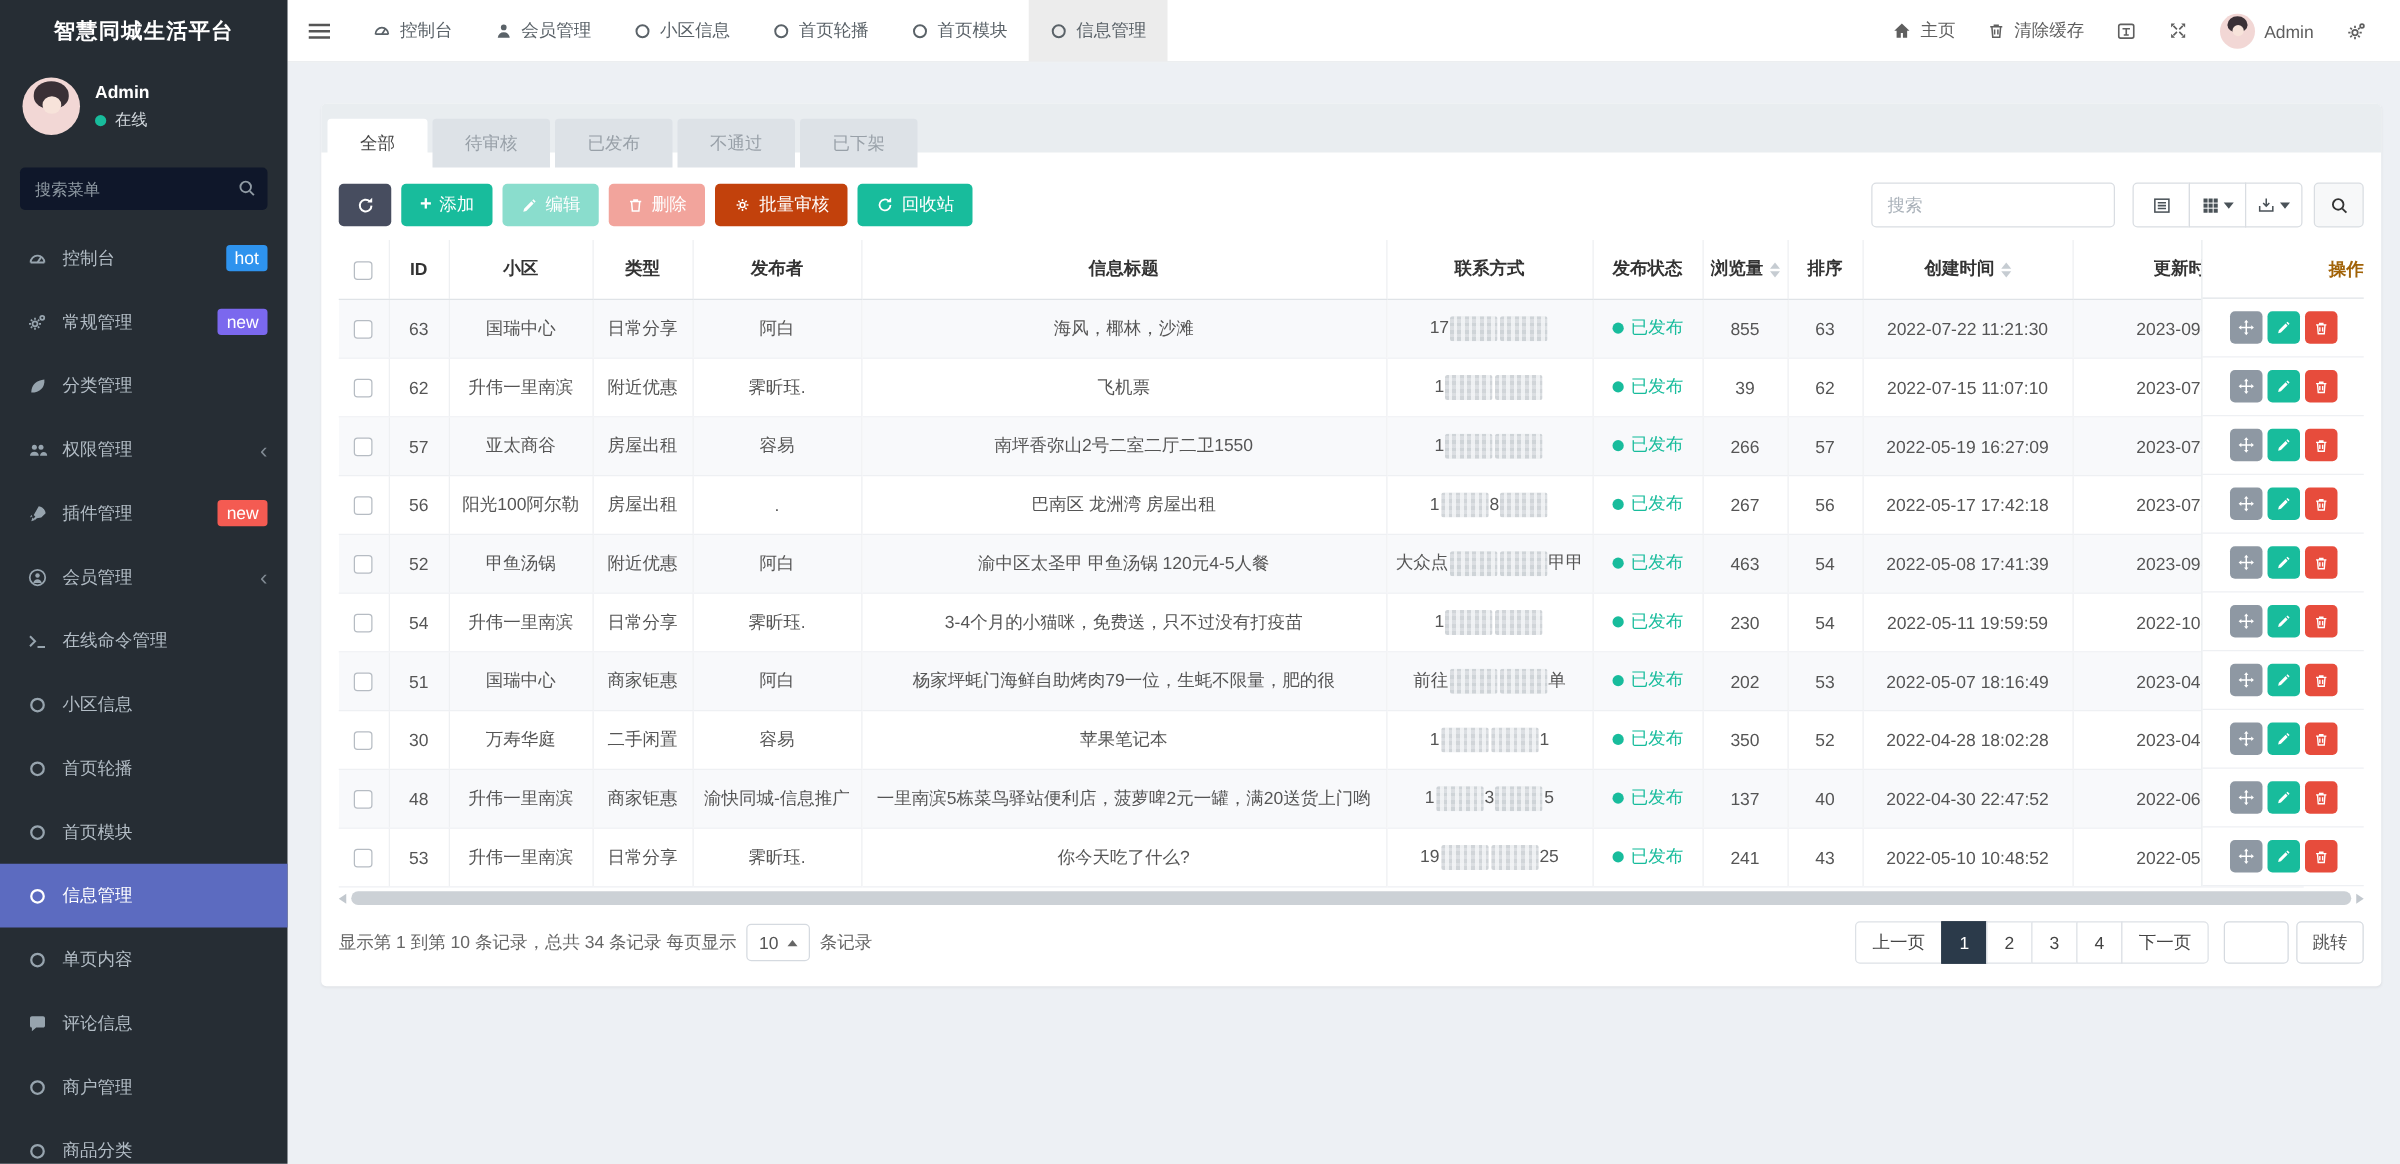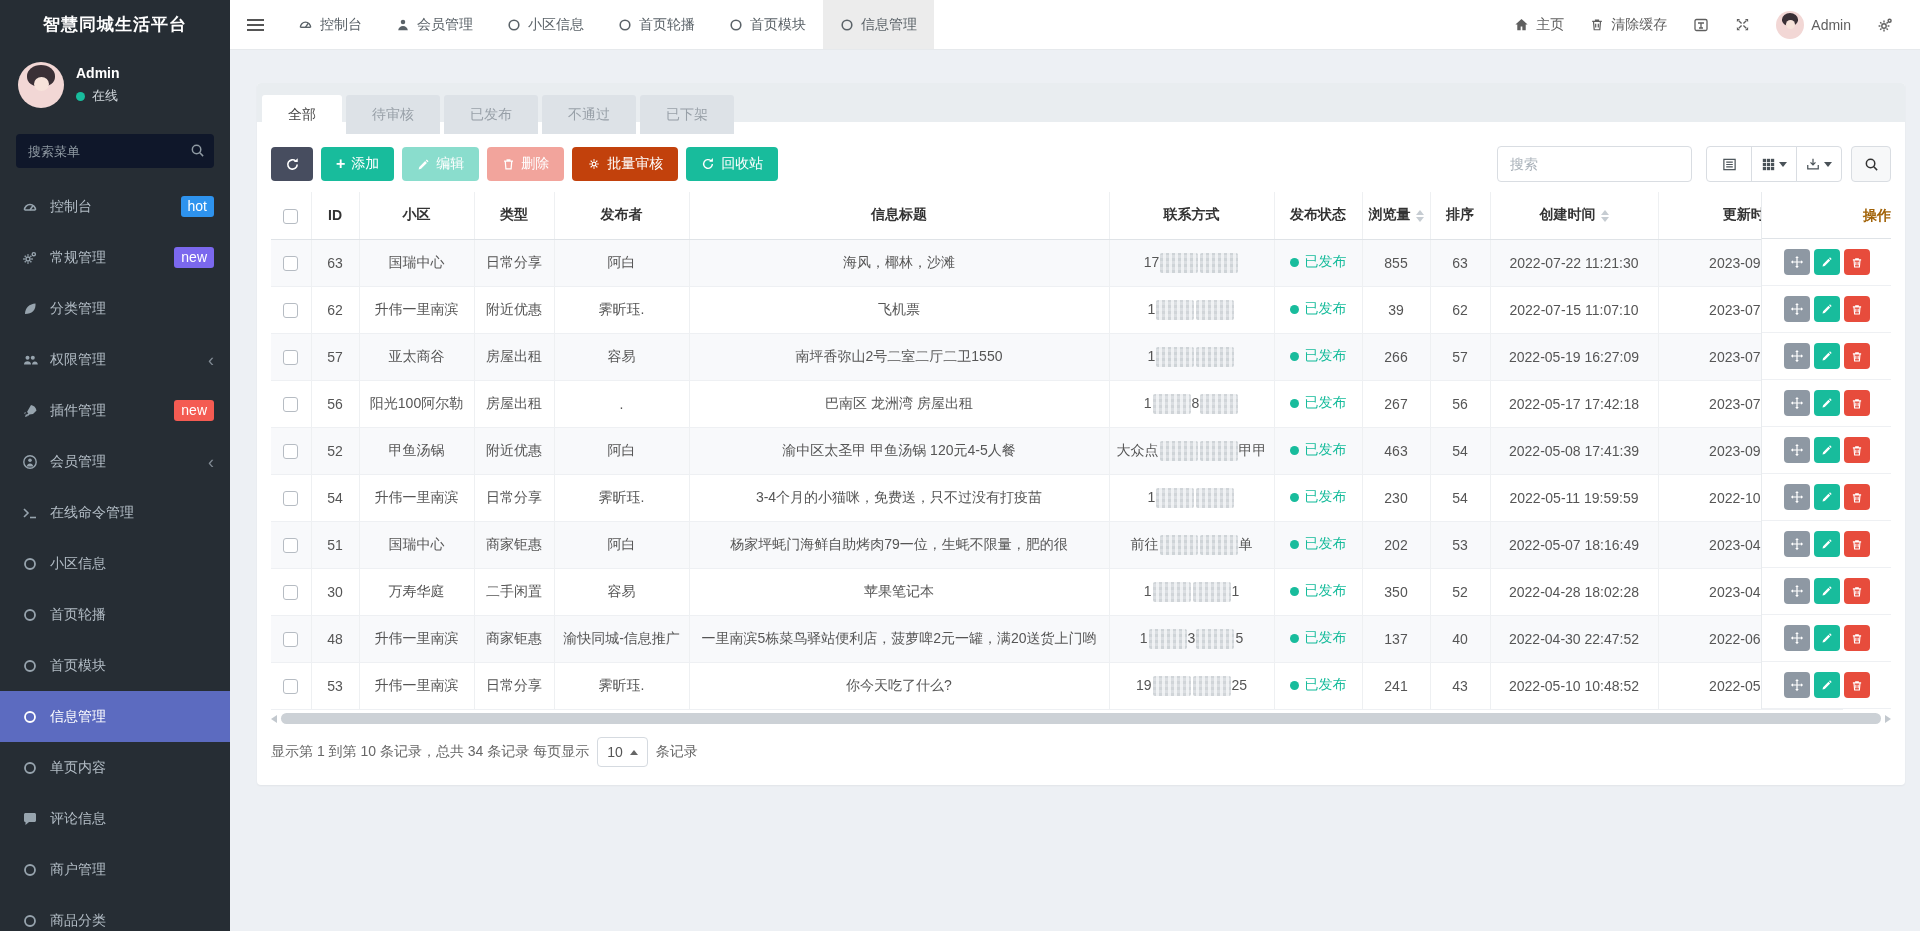--- a/index.html
+++ b/index.html
@@ -879,16 +879,26 @@
 
       <div class="table-footer">
         <div class="pg-info">
           <span>显示第 1 到第 10 条记录，总共 34 条记录 每页显示</span>
           <span class="per-page">
               <span>10</span>
               <span class="caret-u"></span>
             </span>
           <span>条记录</span>
         </div>
+        <div class="pagination">
+          <div class="pg-btn first">上一页</div>
+          <div class="pg-btn active">1</div>
+          <div class="pg-btn">2</div>
+          <div class="pg-btn">3</div>
+          <div class="pg-btn">4</div>
+          <div class="pg-btn last">下一页</div>
+          <input class="jump-input" style="">
+          <button class="jump-btn">跳转</button>
+        </div>
       </div>
     </div>
   </div>
 </main>
 
 </body></html>

